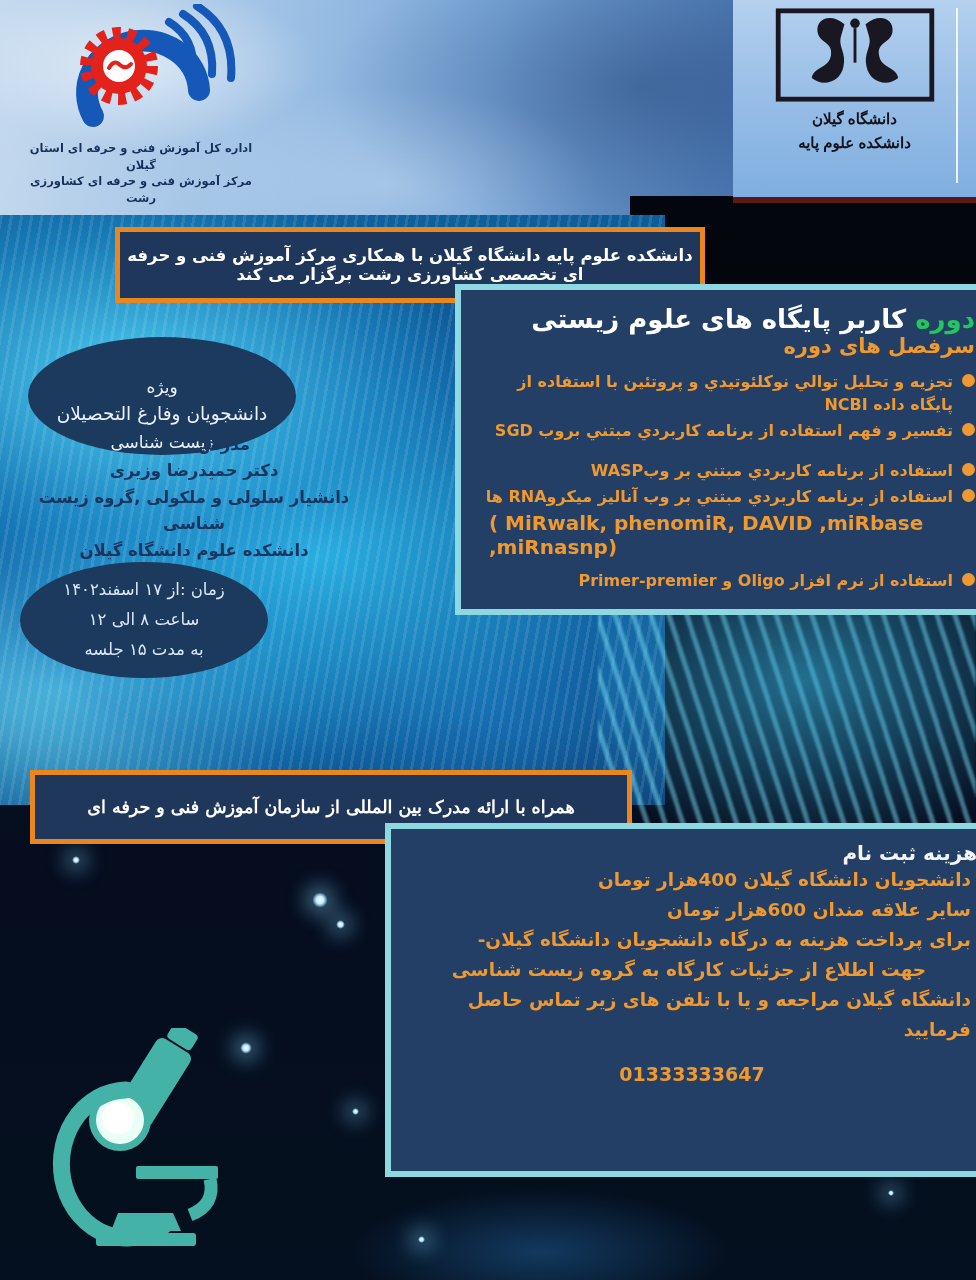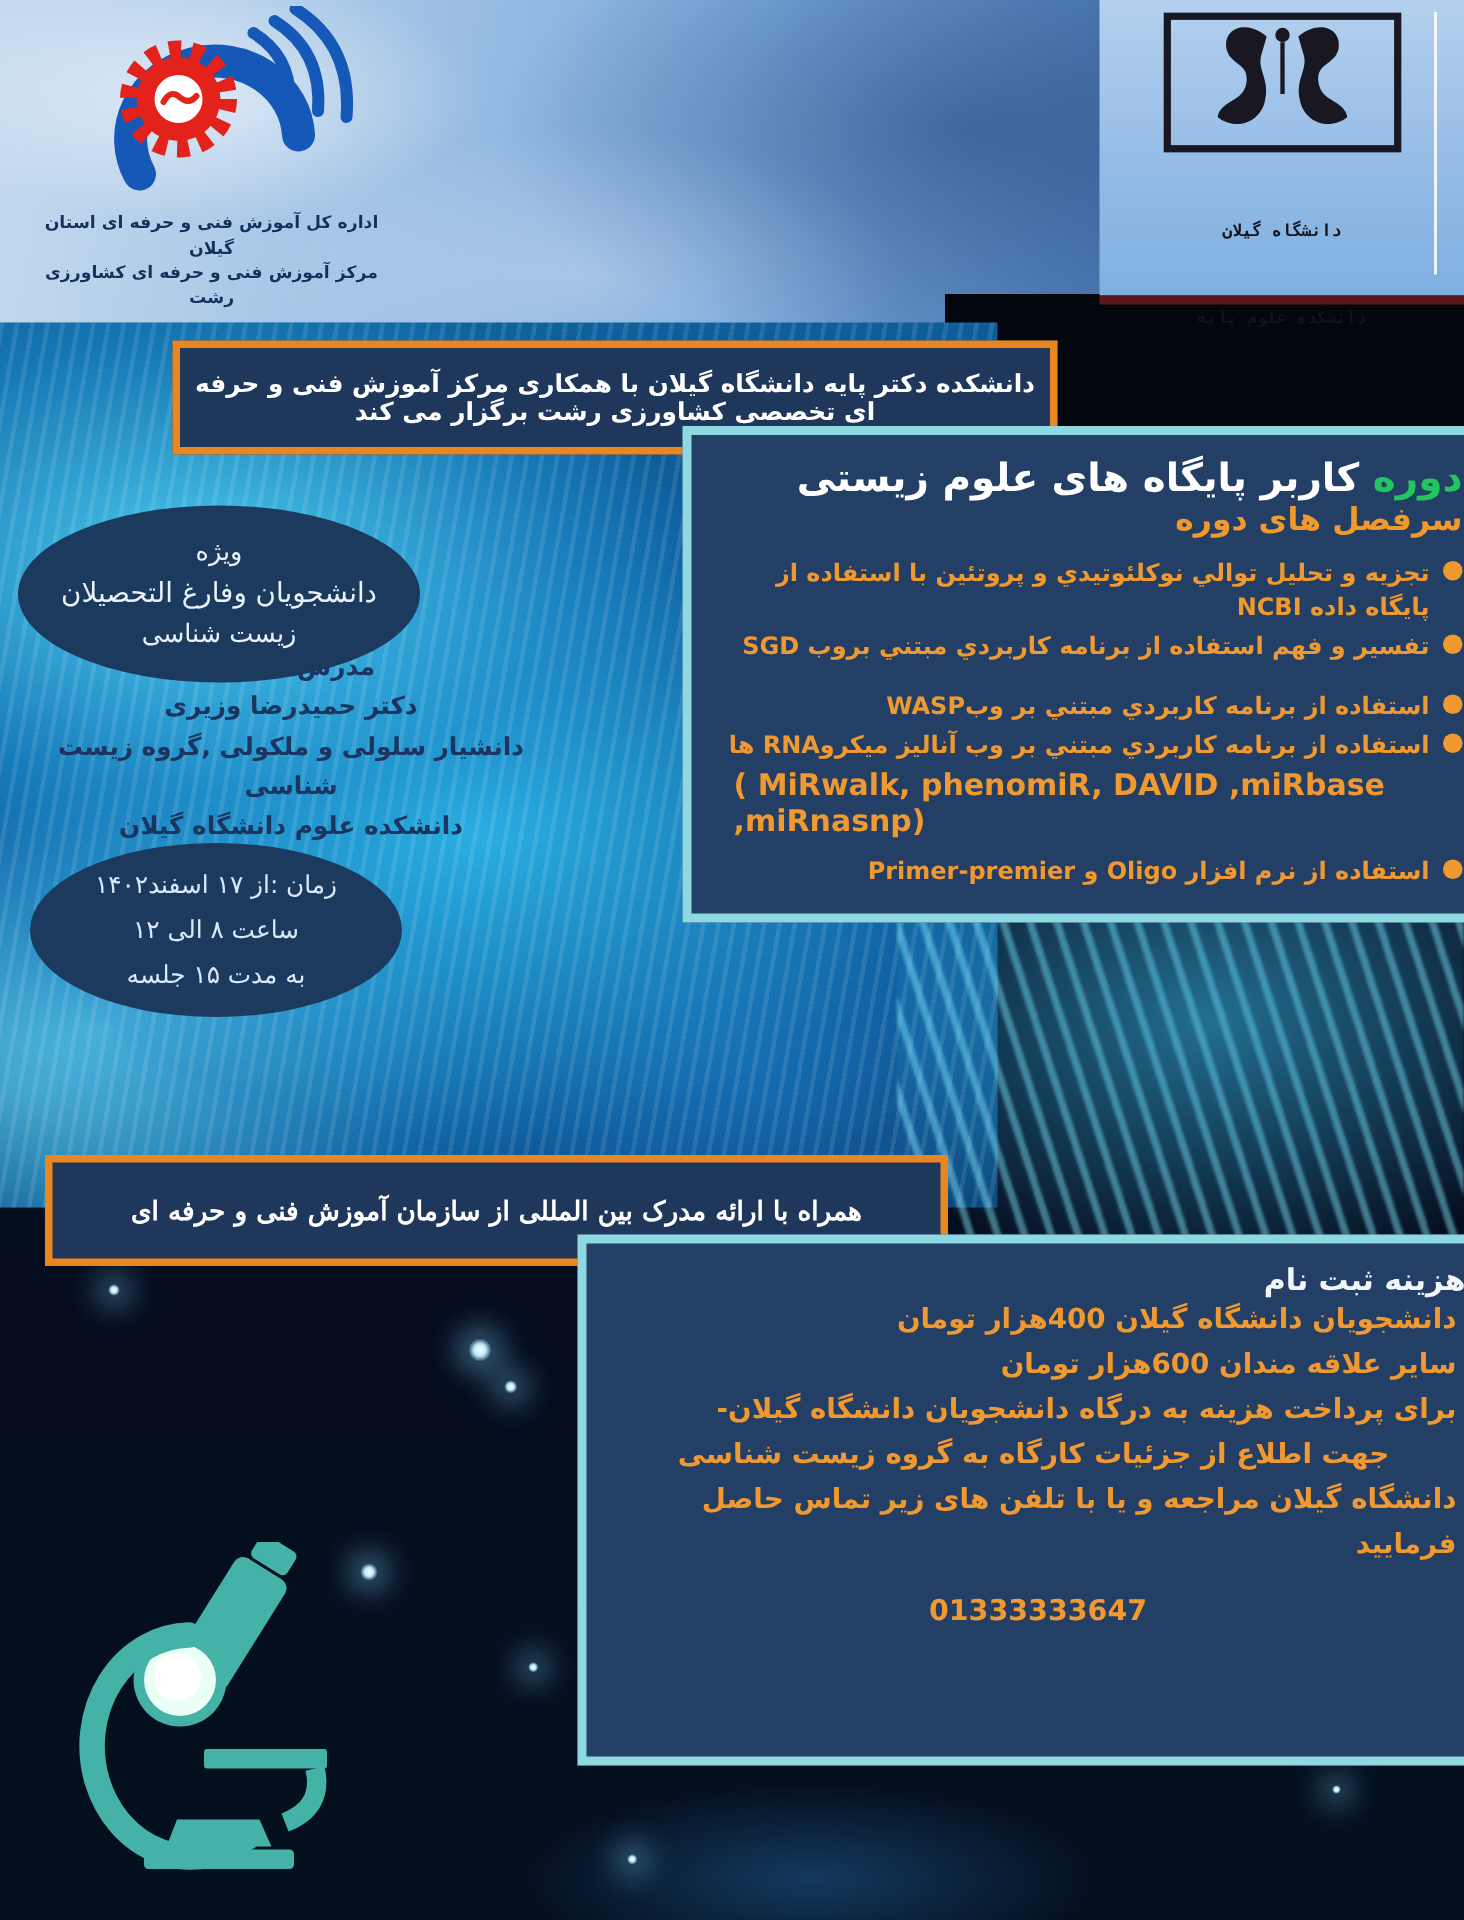--- a/index.html
+++ b/index.html
@@ -35,21 +35,21 @@
   .dot{position:absolute;border-radius:50%;background:radial-gradient(circle,#ffffff 0%,#bfeaff 35%,rgba(90,190,240,.25) 70%,transparent 100%);
     box-shadow:0 0 20px 7px rgba(130,215,255,.45);}
 
   
   .logo-left{position:absolute;left:18px;top:4px;width:246px;height:210px;text-align:center;}
   .logo-left .cal{direction:rtl;color:#13305e;font-weight:bold;font-size:11.5px;line-height:1.45;text-shadow:0 0 1px rgba(255,255,255,.4);}
   .panel-right{position:absolute;left:733px;top:0;width:243px;height:197px;
     background:linear-gradient(180deg,#b4d0ee 0%,#95bce6 55%,#7fafe0 100%);
     border-bottom:6px solid #5c1717;text-align:center;}
   .panel-right .vline{position:absolute;right:18px;top:8px;width:2px;height:175px;background:rgba(255,255,255,.85);}
-  .panel-right .cal{direction:rtl;color:#14121a;font-weight:bold;font-size:11px;line-height:1.6;font-family:Liberation Mono, monospace;margin-top:40px;}
+  .panel-right .cal{direction:rtl;color:#14121a;font-weight:bold;font-size:15px;line-height:1.6;font-family:Liberation Sans, sans-serif;}
 
   
   .banner{position:absolute;background:#20375c;border:5px solid #e9861f;color:#fff;font-weight:bold;
     display:flex;align-items:center;justify-content:center;direction:rtl;text-align:center;}
   .banner1{left:115px;top:227px;width:580px;height:66px;font-size:16.5px;}
   .banner2{left:30px;top:770px;width:592px;height:64px;font-size:17.5px;font-family:"DejaVu Serif",serif;}
 
   
   .cbox{position:absolute;background:#233f66;border:6px solid #8ed8e2;direction:rtl;}
   .box-course{left:455px;top:284px;width:500px;height:305px;padding:14px 30px 0 14px;}
@@ -63,21 +63,21 @@
   .gap{margin-top:16px;}
 
   .box-fee{left:385px;top:823px;width:570px;height:330px;padding:12px 34px 0 16px;}
   .box-fee .title{color:#f2f6fb;font-size:20px;font-weight:bold;text-align:right;}
   .fee-line{color:#ef9930;font-size:18.5px;font-weight:600;text-align:right;line-height:1.62;padding-right:6px;}
   .fee-phone{color:#ef9930;font-size:19px;font-weight:600;text-align:center;direction:ltr;margin-top:18px;}
 
   
   .oval{position:absolute;background:#1c3a5e;border-radius:50%;direction:rtl;color:#e9f1fb;
     display:flex;flex-direction:column;align-items:center;justify-content:center;text-align:center;}
-  .oval1{left:12px;top:337px;width:268px;height:118px;font-size:17px;line-height:1.55;}
+  .oval1{left:28px;top:337px;width:268px;height:118px;font-size:17px;line-height:1.55;justify-content:flex-end;}
   .oval1 .mid{font-size:18.5px;}
   .oval2{left:20px;top:562px;width:248px;height:116px;font-size:16.5px;line-height:1.8;color:#d9e9fa;}
 
   
   .instructor{position:absolute;left:8px;top:432px;width:372px;direction:rtl;text-align:center;
     color:#1b3560;font-weight:800;font-size:16.5px;line-height:1.6;}
   .instructor .l1{padding-left:60px;}
 
   
   .micro{position:absolute;left:48px;top:1028px;}
@@ -127,21 +127,21 @@
       <line x1="85" y1="22" x2="85" y2="58" stroke="#191722" stroke-width="3"></line>
       <g fill="#191722">
         <path d="M74 18 C60 6 44 12 46 26 C48 38 62 36 60 50 C58 64 42 62 40 74 C52 84 70 78 73 62 C76 48 68 42 70 32 Z"></path>
         <path d="M96 18 C110 6 126 12 124 26 C122 38 108 36 110 50 C112 64 128 62 130 74 C118 84 100 78 97 62 C94 48 102 42 100 32 Z"></path>
       </g>
     </svg>
     <div class="cal">دانشگاه گیلان</div>
     <div class="cal">دانشکده علوم پایه</div>
   </div>
 
-  <div class="banner banner1">دانشکده دکتر پایه دانشگاه گیلان با همکاری مرکز آموزش فنی و حرفه ای تخصصی کشاورزی رشت برگزار می کند</div>
+  <div class="banner banner1">دانشکده علوم پایه دانشگاه گیلان با همکاری مرکز آموزش فنی و حرفه ای تخصصی کشاورزی رشت برگزار می کند</div>
 
   <div class="cbox box-course">
     <div class="title">
       <span class="hl">دوره</span><span> کاربر پایگاه های علوم زیستی</span>
     </div>
     <div class="subtitle">سرفصل های دوره</div>
     <div class="topics">
       <div class="topic">
         <span class="bdot"></span>
         <span>تجزیه و تحلیل توالي نوکلئوتیدي و پروتئین با استفاده از پایگاه داده NCBI</span>

